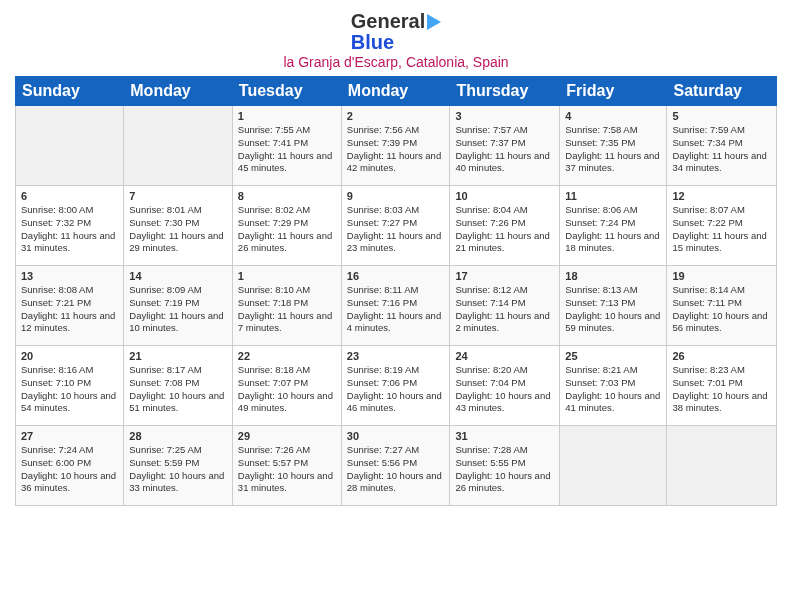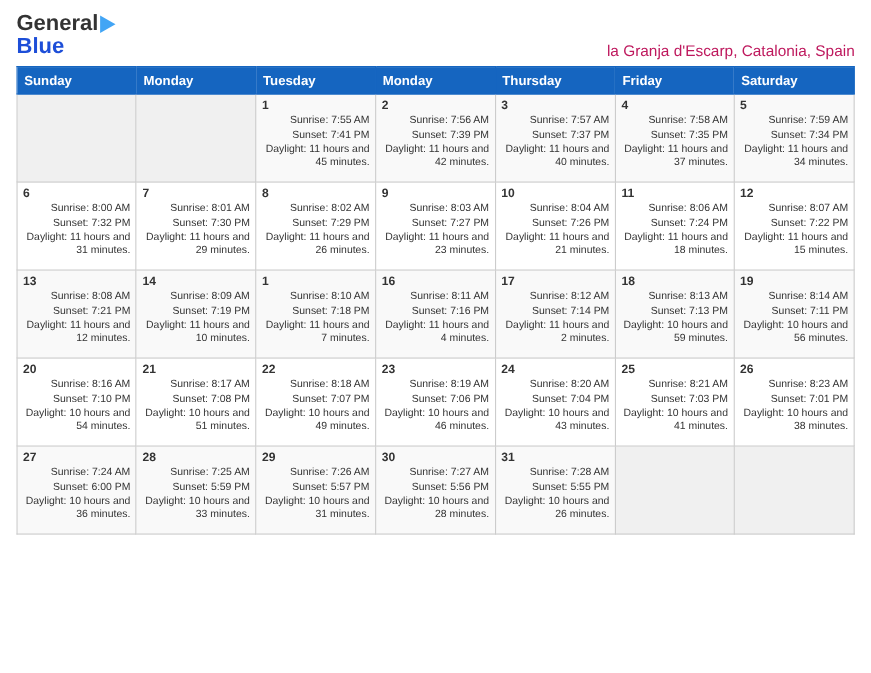--- a/index.html
+++ b/index.html
@@ -11,22 +11,23 @@
     }
     .page {
       width: 792px;
       min-height: 612px;
       padding: 10px 15px 10px 15px;
       background: #fff;
     }
     .header {
       display: flex;
       justify-content: space-between;
-      align-items: flex-end;
+      align-items: center;
       margin-bottom: 6px;
+      flex-direction: column;
     }
     .logo {
       display: flex;
       flex-direction: column;
       align-items: flex-start;
     }
     .title-block {
       text-align: right;
     }
     .title-block h1 {
@@ -42,21 +43,21 @@
     .calendar {
       width: 100%;
       border-collapse: collapse;
       font-size: 10px;
     }
     .calendar thead tr th {
       background: #1565c0;
       color: #fff;
       text-align: left;
       padding: 5px 6px;
-      font-size: 12px;
+      font-size: 16px;
       font-weight: bold;
       border: 1px solid #1565c0;
     }
     .calendar tbody tr td {
       border: 1px solid #ccc;
       vertical-align: top;
       padding: 4px 5px;
       width: 113px;
       min-height: 70px;
       height: 80px;
@@ -72,21 +73,20 @@
     .day-num {
       font-weight: bold;
       font-size: 11px;
       display: block;
       margin-bottom: 2px;
     }
     .day-info {
       font-size: 9.5px;
       line-height: 1.35;
       color: #333;
-      text-align: right;
     }
     .empty-cell {
       background: #f0f0f0 !important;
     }
   </style>
 </head>
 <body>
 
 <div class="page">
   <div class="header">

